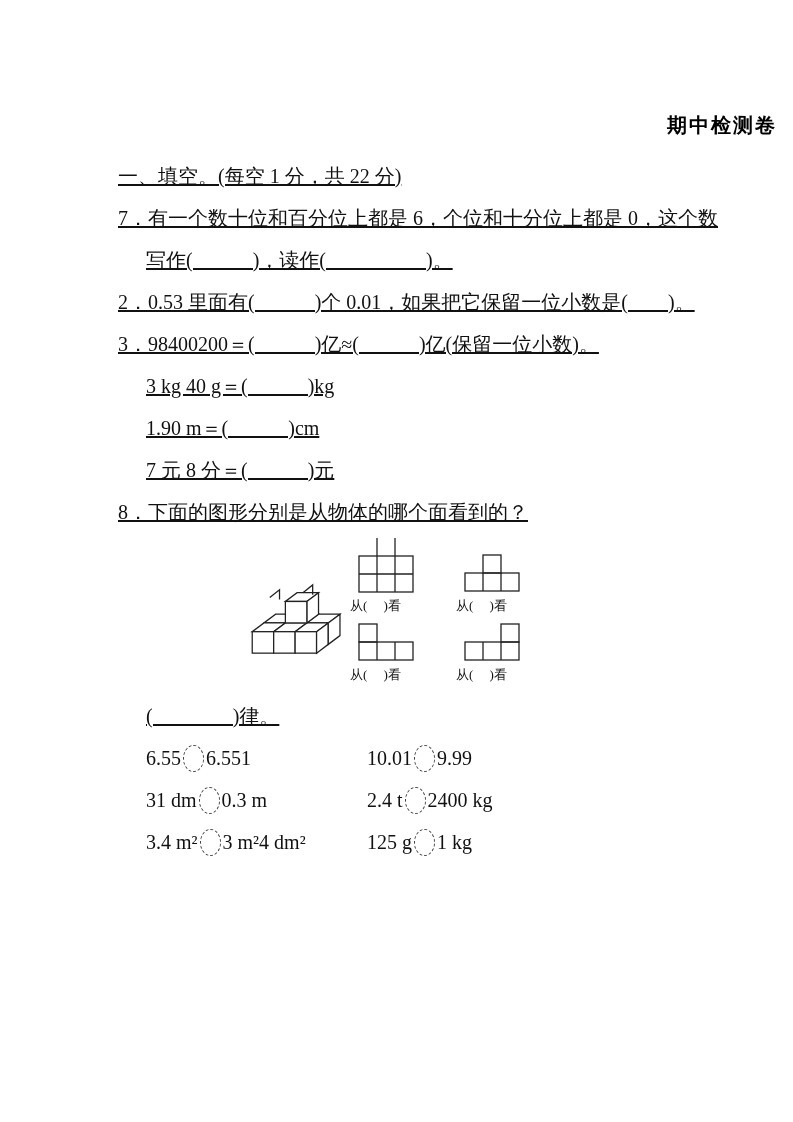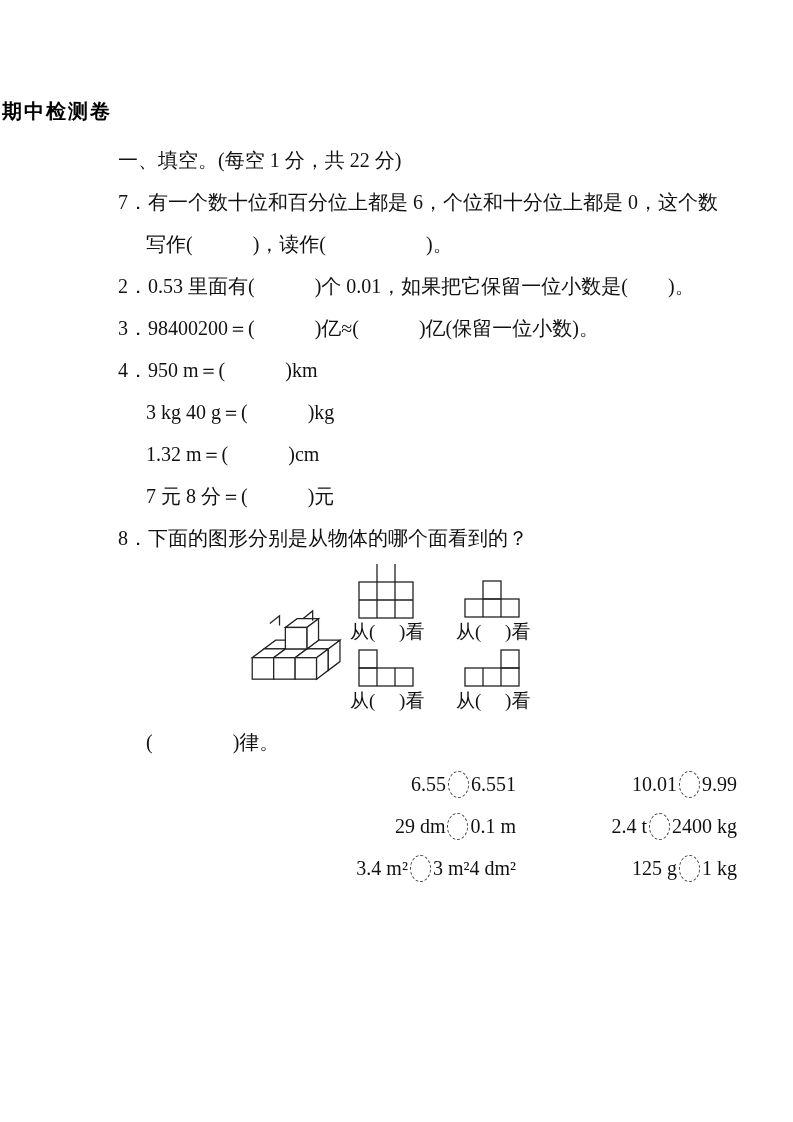--- a/index.html
+++ b/index.html
@@ -3,70 +3,69 @@
 <meta charset="utf-8">
 <style>
   html,body{margin:0;padding:0;}
   body{
     width:793px;height:1122px;background:#ffffff;color:#111;
     font-family:"Liberation Serif","DejaVu Serif",serif;
     font-size:20px;overflow:hidden;
   }
   .page{position:relative;width:793px;height:1122px;background:#fff;}
   .doc-title{
-    margin:2px;padding-top:96px;text-align:left;
+    margin:16px;padding-top:96px;text-align:right;
     font-family:"Liberation Sans","DejaVu Sans",sans-serif;
     font-size:20px;font-weight:bold;letter-spacing:2px;color:#000;
   }
   .content{margin:14px 56px 0 118px;}
-  .line{line-height:42px;white-space:nowrap;}
+  .line{line-height:42px;white-space:nowrap;text-decoration:underline;}
   .indent{padding-left:28px;}
   
   .figure-block{position:relative;height:152px;margin:4px 0 6px 0;}
   .fig-wrap{position:absolute;width:112px;}
   .fig-wrap svg{display:block;margin-left:8px;}
   .fig-label{
-    font-size:19px;line-height:20px;margin-top:3px;white-space:nowrap;
+    font-size:13px;line-height:20px;margin-top:3px;white-space:nowrap;
   }
   .cube3d{position:absolute;left:132px;top:44px;}
   svg.linework{stroke:#222;stroke-width:1.3;fill:none;}
   svg.linework .filled{fill:#fff;}
   
   .q7-circle{
     display:inline-block;width:22px;height:27px;border:1.5px dashed #444;
     border-radius:50%;vertical-align:-8px;margin:0 2px;
   }
   .cmp-circle{
     display:inline-block;width:19px;height:25px;border:1.5px dashed #444;
     border-radius:50%;vertical-align:-7px;margin:0 2px;
   }
-  .cmp-row{padding-left:28px;text-align:right;}
+  .cmp-row{padding-left:28px;}
   .cmp-cell{display:inline-block;width:221px;}
 </style>
 </head>
 <body>
 
 <div class="page">
 
   <h1 class="doc-title">期中检测卷</h1>
 
   <div class="content">
 
     <div class="line">一、填空。(每空 1 分，共 22 分)</div>
 
     <div class="line">7．有一个数十位和百分位上都是 6，个位和十分位上都是 0，这个数</div>
     <div class="line indent">写作(　　　)，读作(　　　　　)。</div>
 
     <div class="line">2．0.53 里面有(　　　)个 0.01，如果把它保留一位小数是(　　)。</div>
 
     <div class="line">3．98400200＝(　　　)亿≈(　　　)亿(保留一位小数)。</div>
 
-    <div class="line">4．950 m＝(　　　)km</div>
     <div class="line indent">3 kg 40 g＝(　　　)kg</div>
-    <div class="line indent">1.32 m＝(　　　)cm</div>
+    <div class="line indent">1.90 m＝(　　　)cm</div>
     <div class="line indent">7 元 8 分＝(　　　)元</div>
 
     <div class="line">8．下面的图形分别是从物体的哪个面看到的？</div>
 
     <div class="figure-block">
 
       <svg class="linework cube3d" width="100" height="78" viewBox="0 0 102 80">
 
         <polygon class="filled" points="14,43 36,43 48,34 26,34"></polygon>
         <polygon class="filled" points="36,43 58,43 70,34 48,34"></polygon>
@@ -135,21 +134,21 @@
     </div>
 
     <div class="line indent">(　　　　)律。</div>
 
 
     <div class="line cmp-row">
       <span class="cmp-cell"><span>6.55</span><span class="cmp-circle"></span><span>6.551</span></span><span class="cmp-cell"><span>10.01</span><span class="cmp-circle"></span><span>9.99</span></span>
     </div>
 
     <div class="line cmp-row">
-      <span class="cmp-cell"><span>29 dm</span><span class="cmp-circle"></span><span>0.1 m</span></span><span class="cmp-cell"><span>2.4 t</span><span class="cmp-circle"></span><span>2400 kg</span></span>
+      <span class="cmp-cell"><span>31 dm</span><span class="cmp-circle"></span><span>0.3 m</span></span><span class="cmp-cell"><span>2.4 t</span><span class="cmp-circle"></span><span>2400 kg</span></span>
     </div>
 
     <div class="line cmp-row">
       <span class="cmp-cell"><span>3.4 m²</span><span class="cmp-circle"></span><span>3 m²4 dm²</span></span><span class="cmp-cell"><span>125 g</span><span class="cmp-circle"></span><span>1 kg</span></span>
     </div>
 
 
   </div>
 </div>
 

